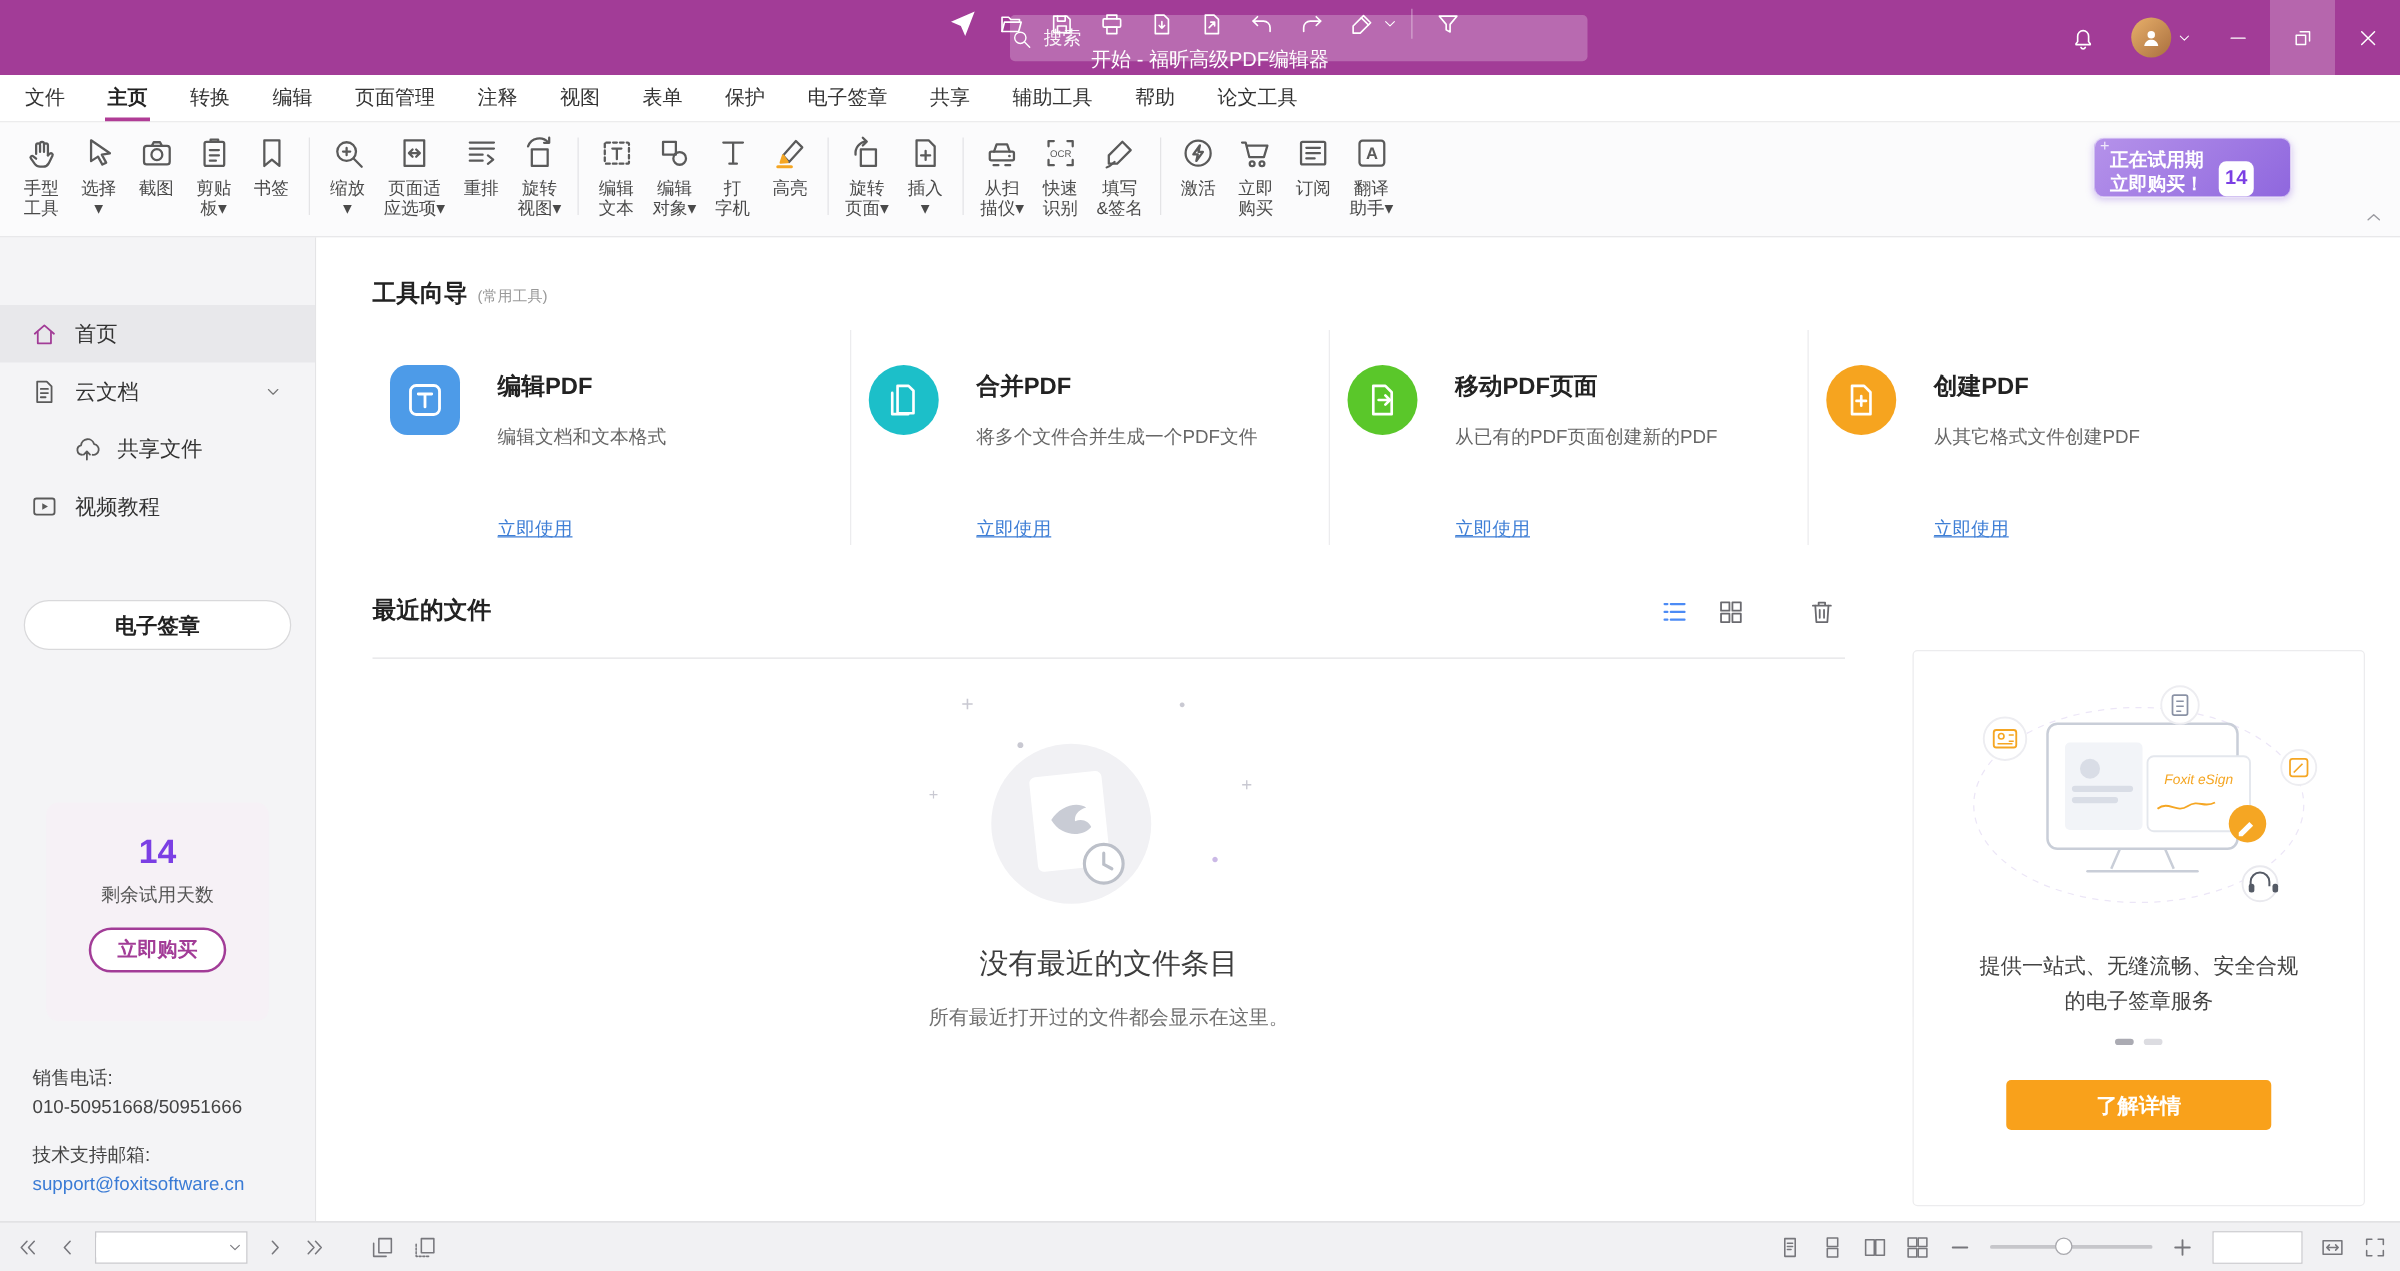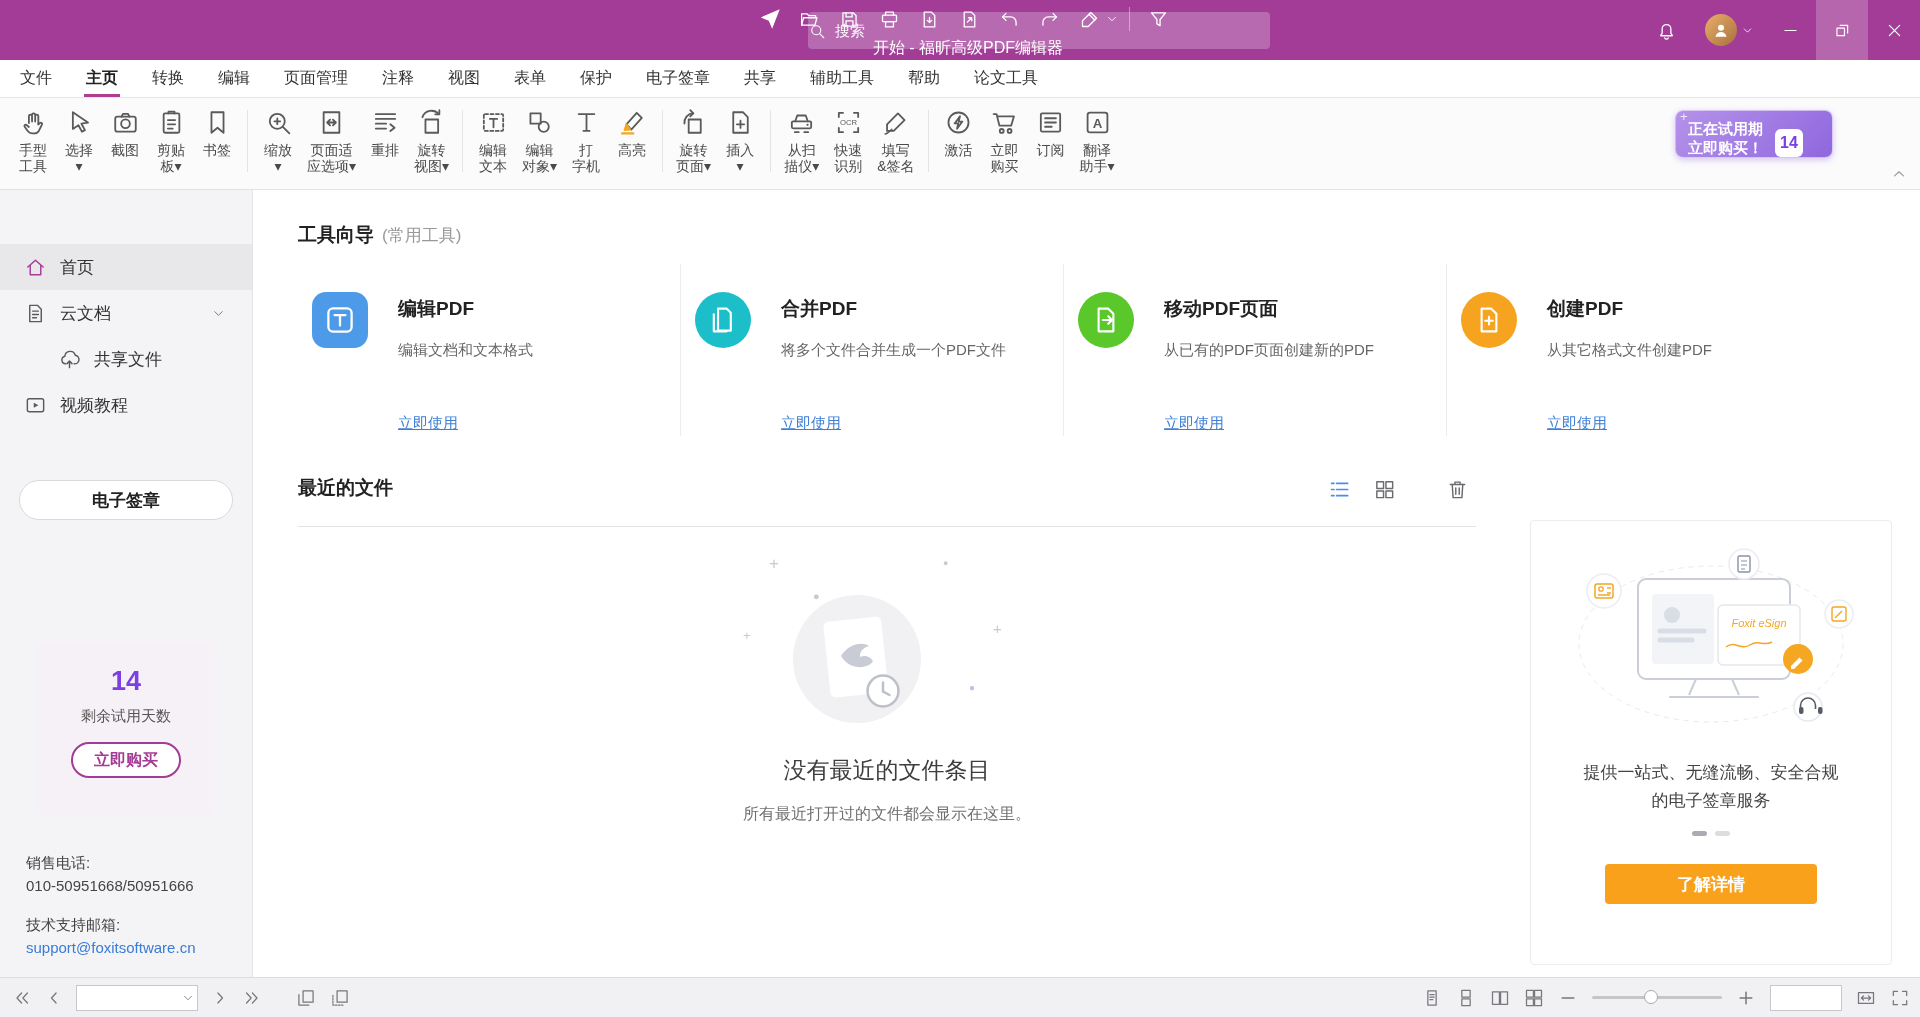--- a/index.html
+++ b/index.html
@@ -64,21 +64,21 @@
   .sb-trial-label { margin-top:10px; font-size:15px; color:#555; }
   .sb-buy { margin-top:16px; width:110px; height:36px; border-radius:18px; border:2px solid #A23C97; background:#fff; color:#A23C97; font-weight:bold; font-size:16px; font-family:inherit; }
   .sb-contact { position:absolute; left:26px; bottom:18px; font-size:15px; color:#444; line-height:23px; }
   .sb-contact .gap { height:16px; }
   .sb-contact .email { color:#3A7BD5; text-decoration:none; }
 
   
   .main { position:absolute; left:253px; top:190px; right:0; bottom:40px; background:#fff; }
   .tools-title { position:absolute; left:45px; top:32px; font-size:19px; color:#222; }
   .tools-title .t1 { font-weight:bold; }
-  .tools-title .t2 { font-size:17px; color:#999; margin-left:8px;text-align:center; }
+  .tools-title .t2 { font-size:12px; color:#999; margin-left:8px;text-align:center; }
   .cards { position:absolute; left:45px; top:74px; display:flex; height:172px; }
   .card { width:383px; position:relative; border-right:1px solid #ECECEE; }
   .card:last-child { border-right:none; }
   .card-icon { position:absolute; left:14px; top:28px; width:56px; height:56px; border-radius:50%; display:flex; align-items:center; justify-content:center; }
   .card-icon.square { border-radius:14px; }
   .card-icon .ic { width:34px; height:34px; }
   .card-body { position:absolute; left:100px; top:32px; right:14px; }
   .card-title { font-size:19px; font-weight:bold; color:#222; }
   .card-desc { margin-top:18px; font-size:15px; color:#666; line-height:20px; }
   .card-link { position:absolute; left:100px; top:150px; font-size:15px; color:#3F7FD6; text-decoration:underline; }

